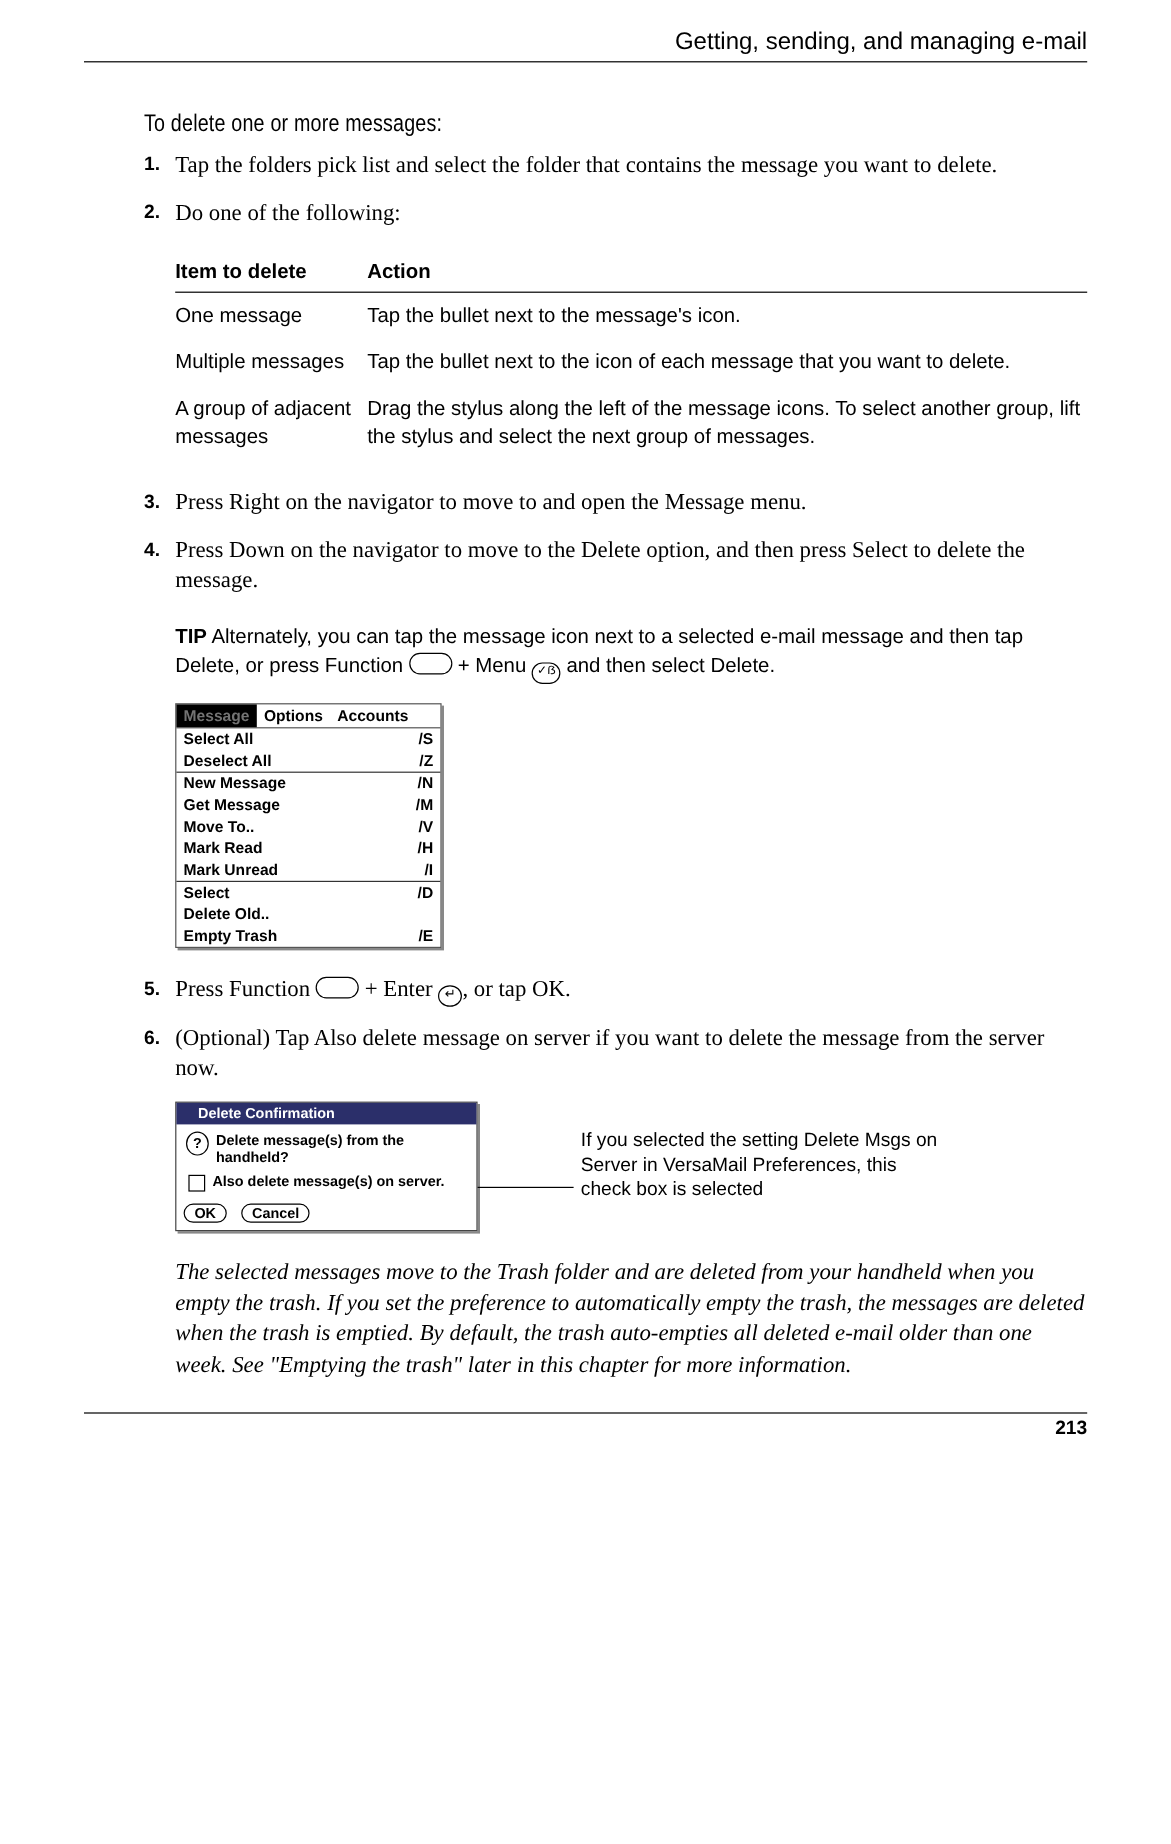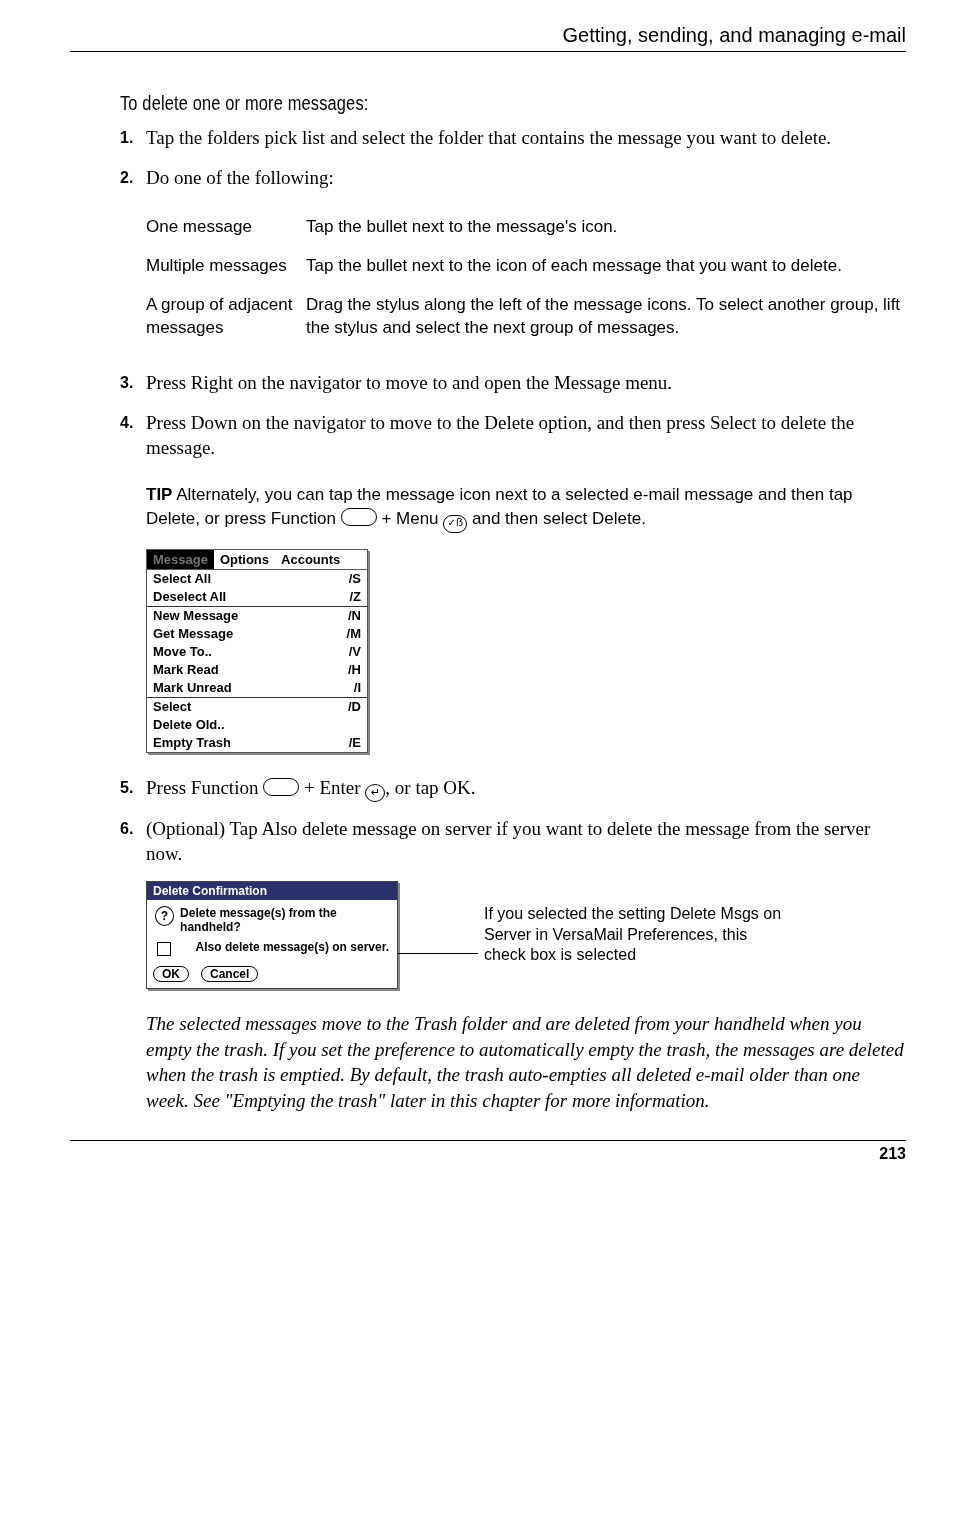--- a/index.html
+++ b/index.html
@@ -134,30 +134,30 @@
     border: 1px solid #444;
     background: #fff;
     font-family: Arial, sans-serif;
     font-weight: bold;
     font-size: 12px;
     box-shadow: 2px 2px 0 #888;
   }
   .dialog-title {
     background: #2b2f6a;
     color: #fff;
-    padding: 2px 6px;
+    padding: 2px 18px;
     font-size: 12px;
   }
   .dialog-body { padding: 6px 8px 4px 8px; }
   .dialog-line1 { display: flex; gap: 6px; margin-bottom: 6px; }
   .q-icon {
     width: 18px; height: 18px; border: 1.5px solid #000; border-radius: 50%;
     display:flex; align-items:center; justify-content:center; font-size:12px;
   }
-  .dialog-check { display:flex; gap:6px; margin-bottom:6px; padding-left: 2px; justify-content: space-between;}
+  .dialog-check { display:flex; gap:6px; margin-bottom:6px; padding-left: 2px;}
   .chk { width:12px; height:12px; border:1.5px solid #000; margin-top:2px; }
   .dialog-btns { display:flex; gap:12px; padding: 0 6px 6px 6px; }
   .dbtn { border:1.5px solid #000; border-radius:10px; padding: 0 8px; font-size:12px; background:#fff;}
   .callout-line {
     width: 80px;
     border-top: 1px solid #000;
     margin: 0 6px 0 0;
     align-self: center;
     position: relative;
     top: 18px;
@@ -197,20 +197,24 @@
       <div class="step-num">1.</div>
       <div class="step-body">Tap the folders pick list and select the folder that contains the message you want to delete.</div>
     </div>
 
     <div class="step">
       <div class="step-num">2.</div>
       <div class="step-body">Do one of the following:</div>
     </div>
 
     <div class="tbl" style="margin-left:26px;">
+      <div class="tbl-row tbl-head">
+        <div class="tbl-c1">Item to delete</div>
+        <div class="tbl-c2">Action</div>
+      </div>
       <div class="tbl-row">
         <div class="tbl-c1">One message</div>
         <div class="tbl-c2">Tap the bullet next to the message's icon.</div>
       </div>
       <div class="tbl-row">
         <div class="tbl-c1">Multiple messages</div>
         <div class="tbl-c2">Tap the bullet next to the icon of each message that you want to delete.</div>
       </div>
       <div class="tbl-row">
         <div class="tbl-c1">A group of adjacent messages</div>

